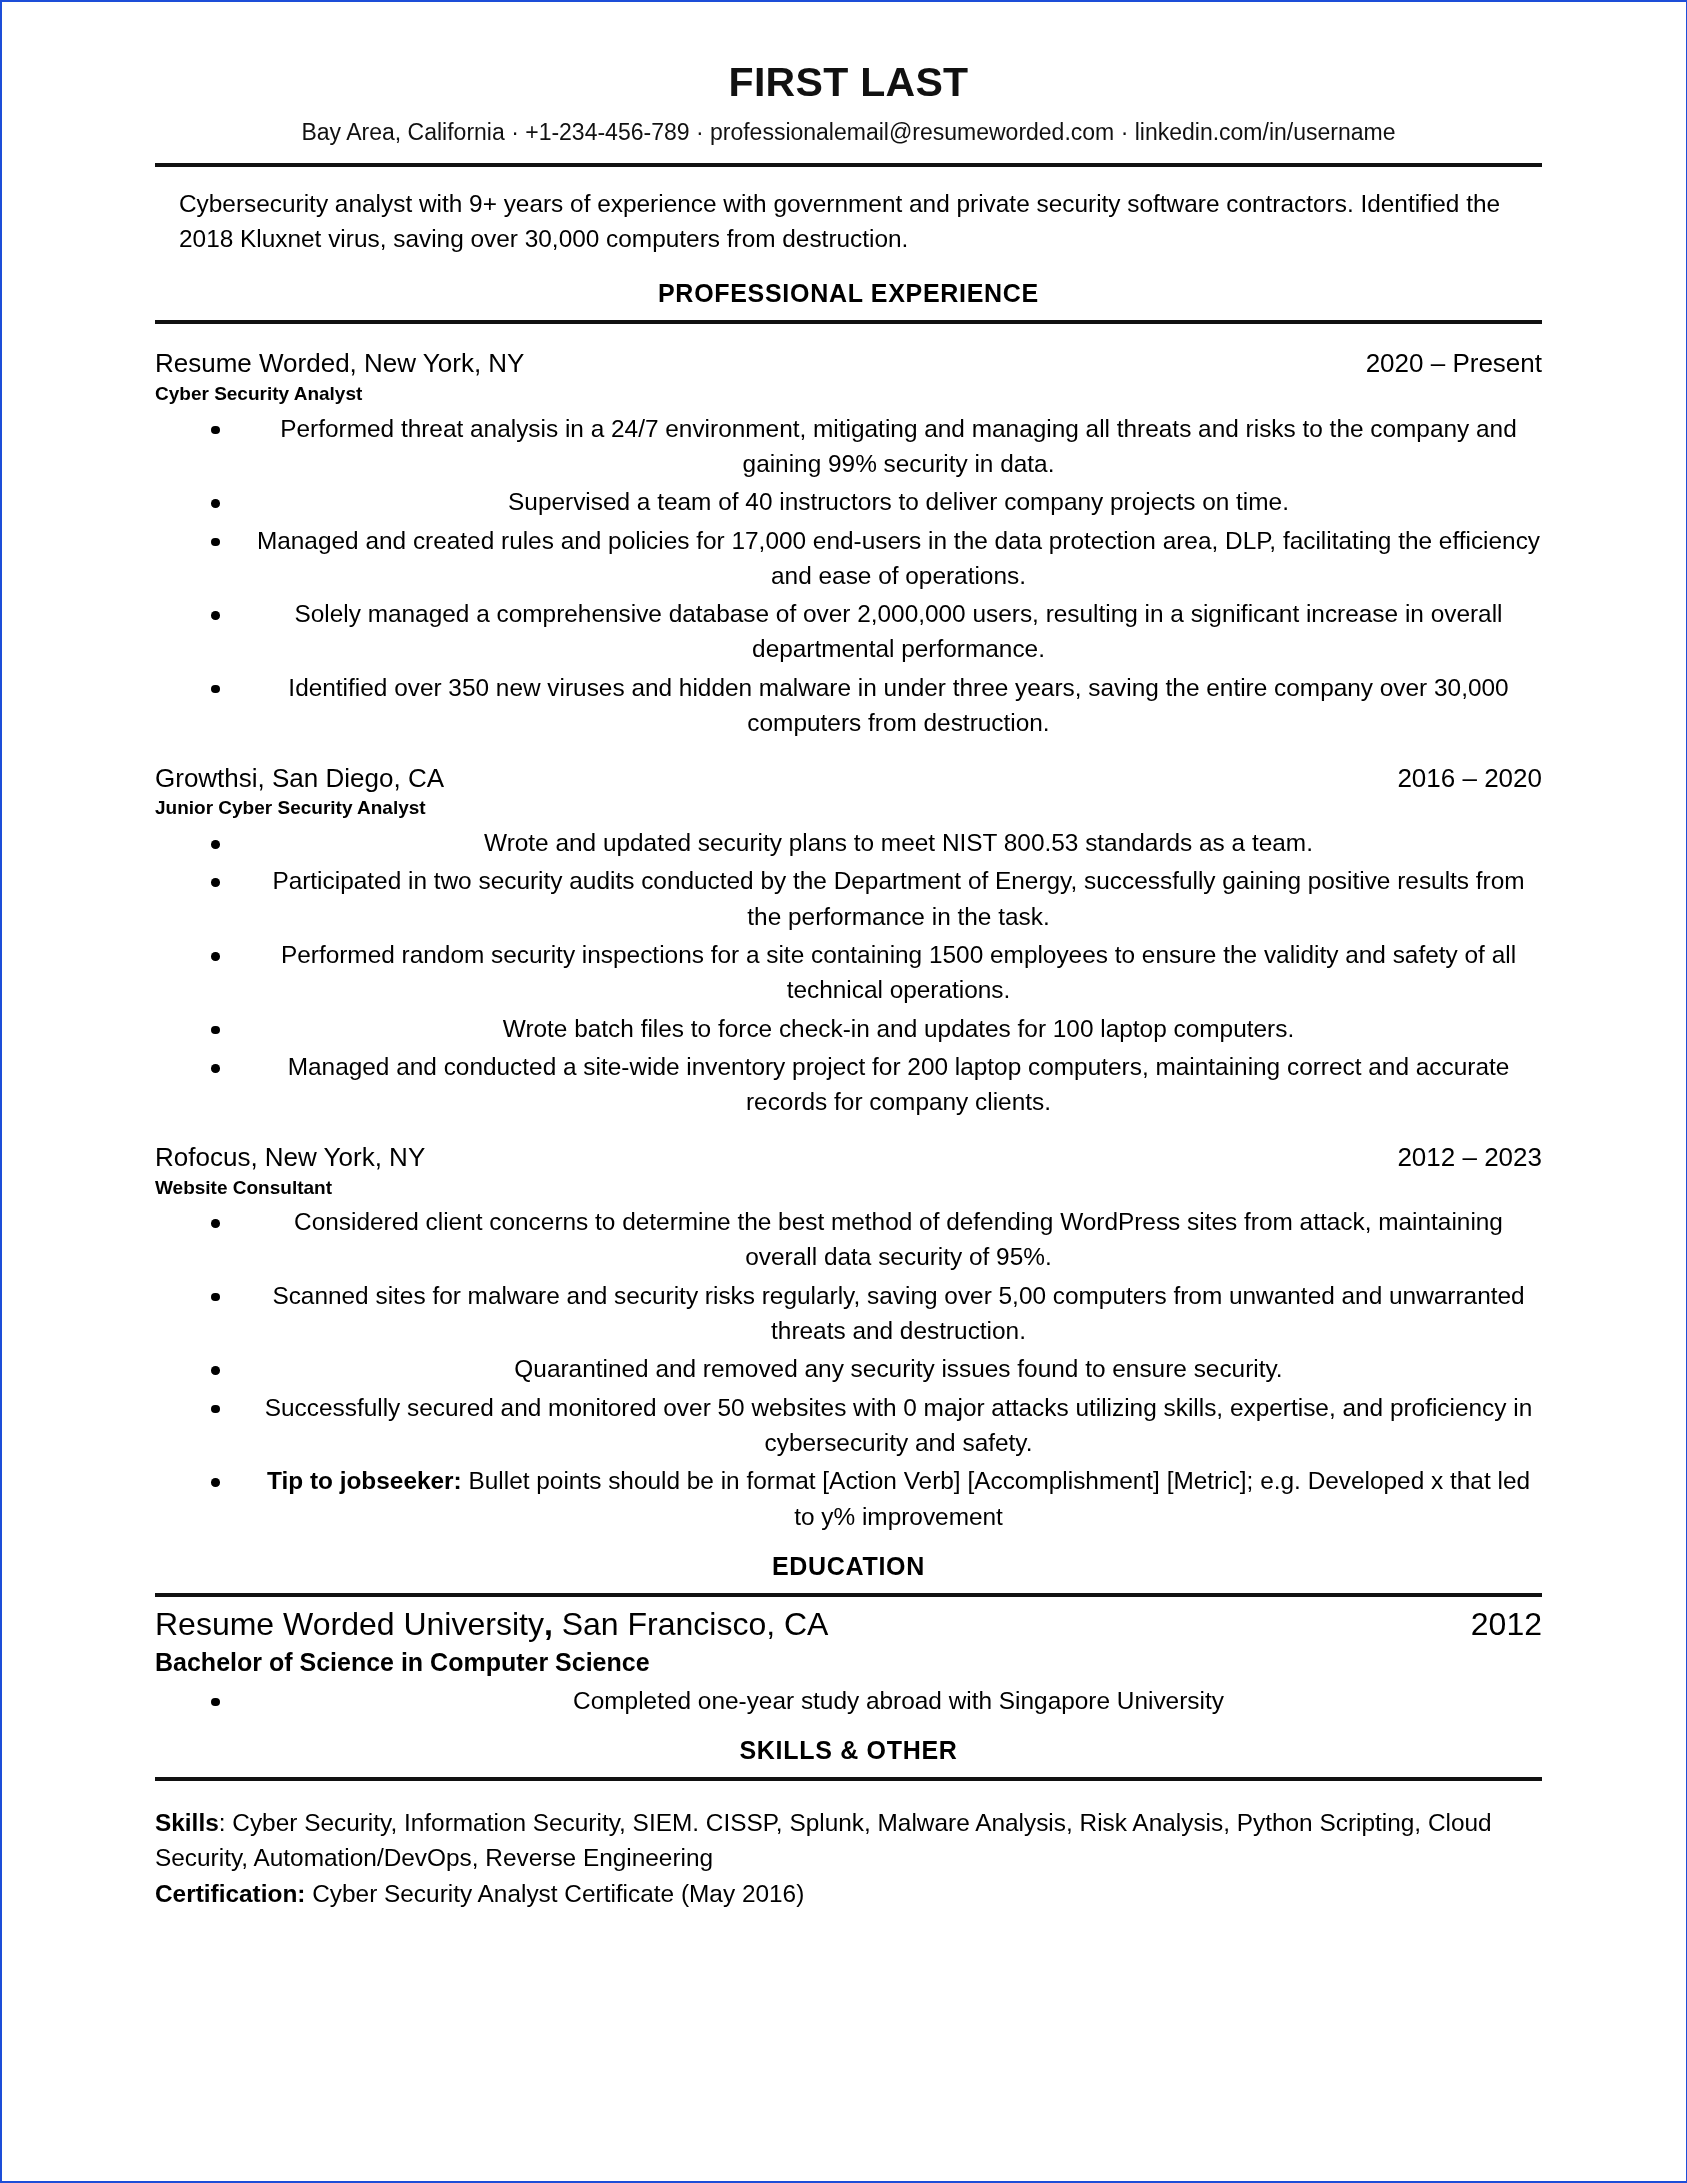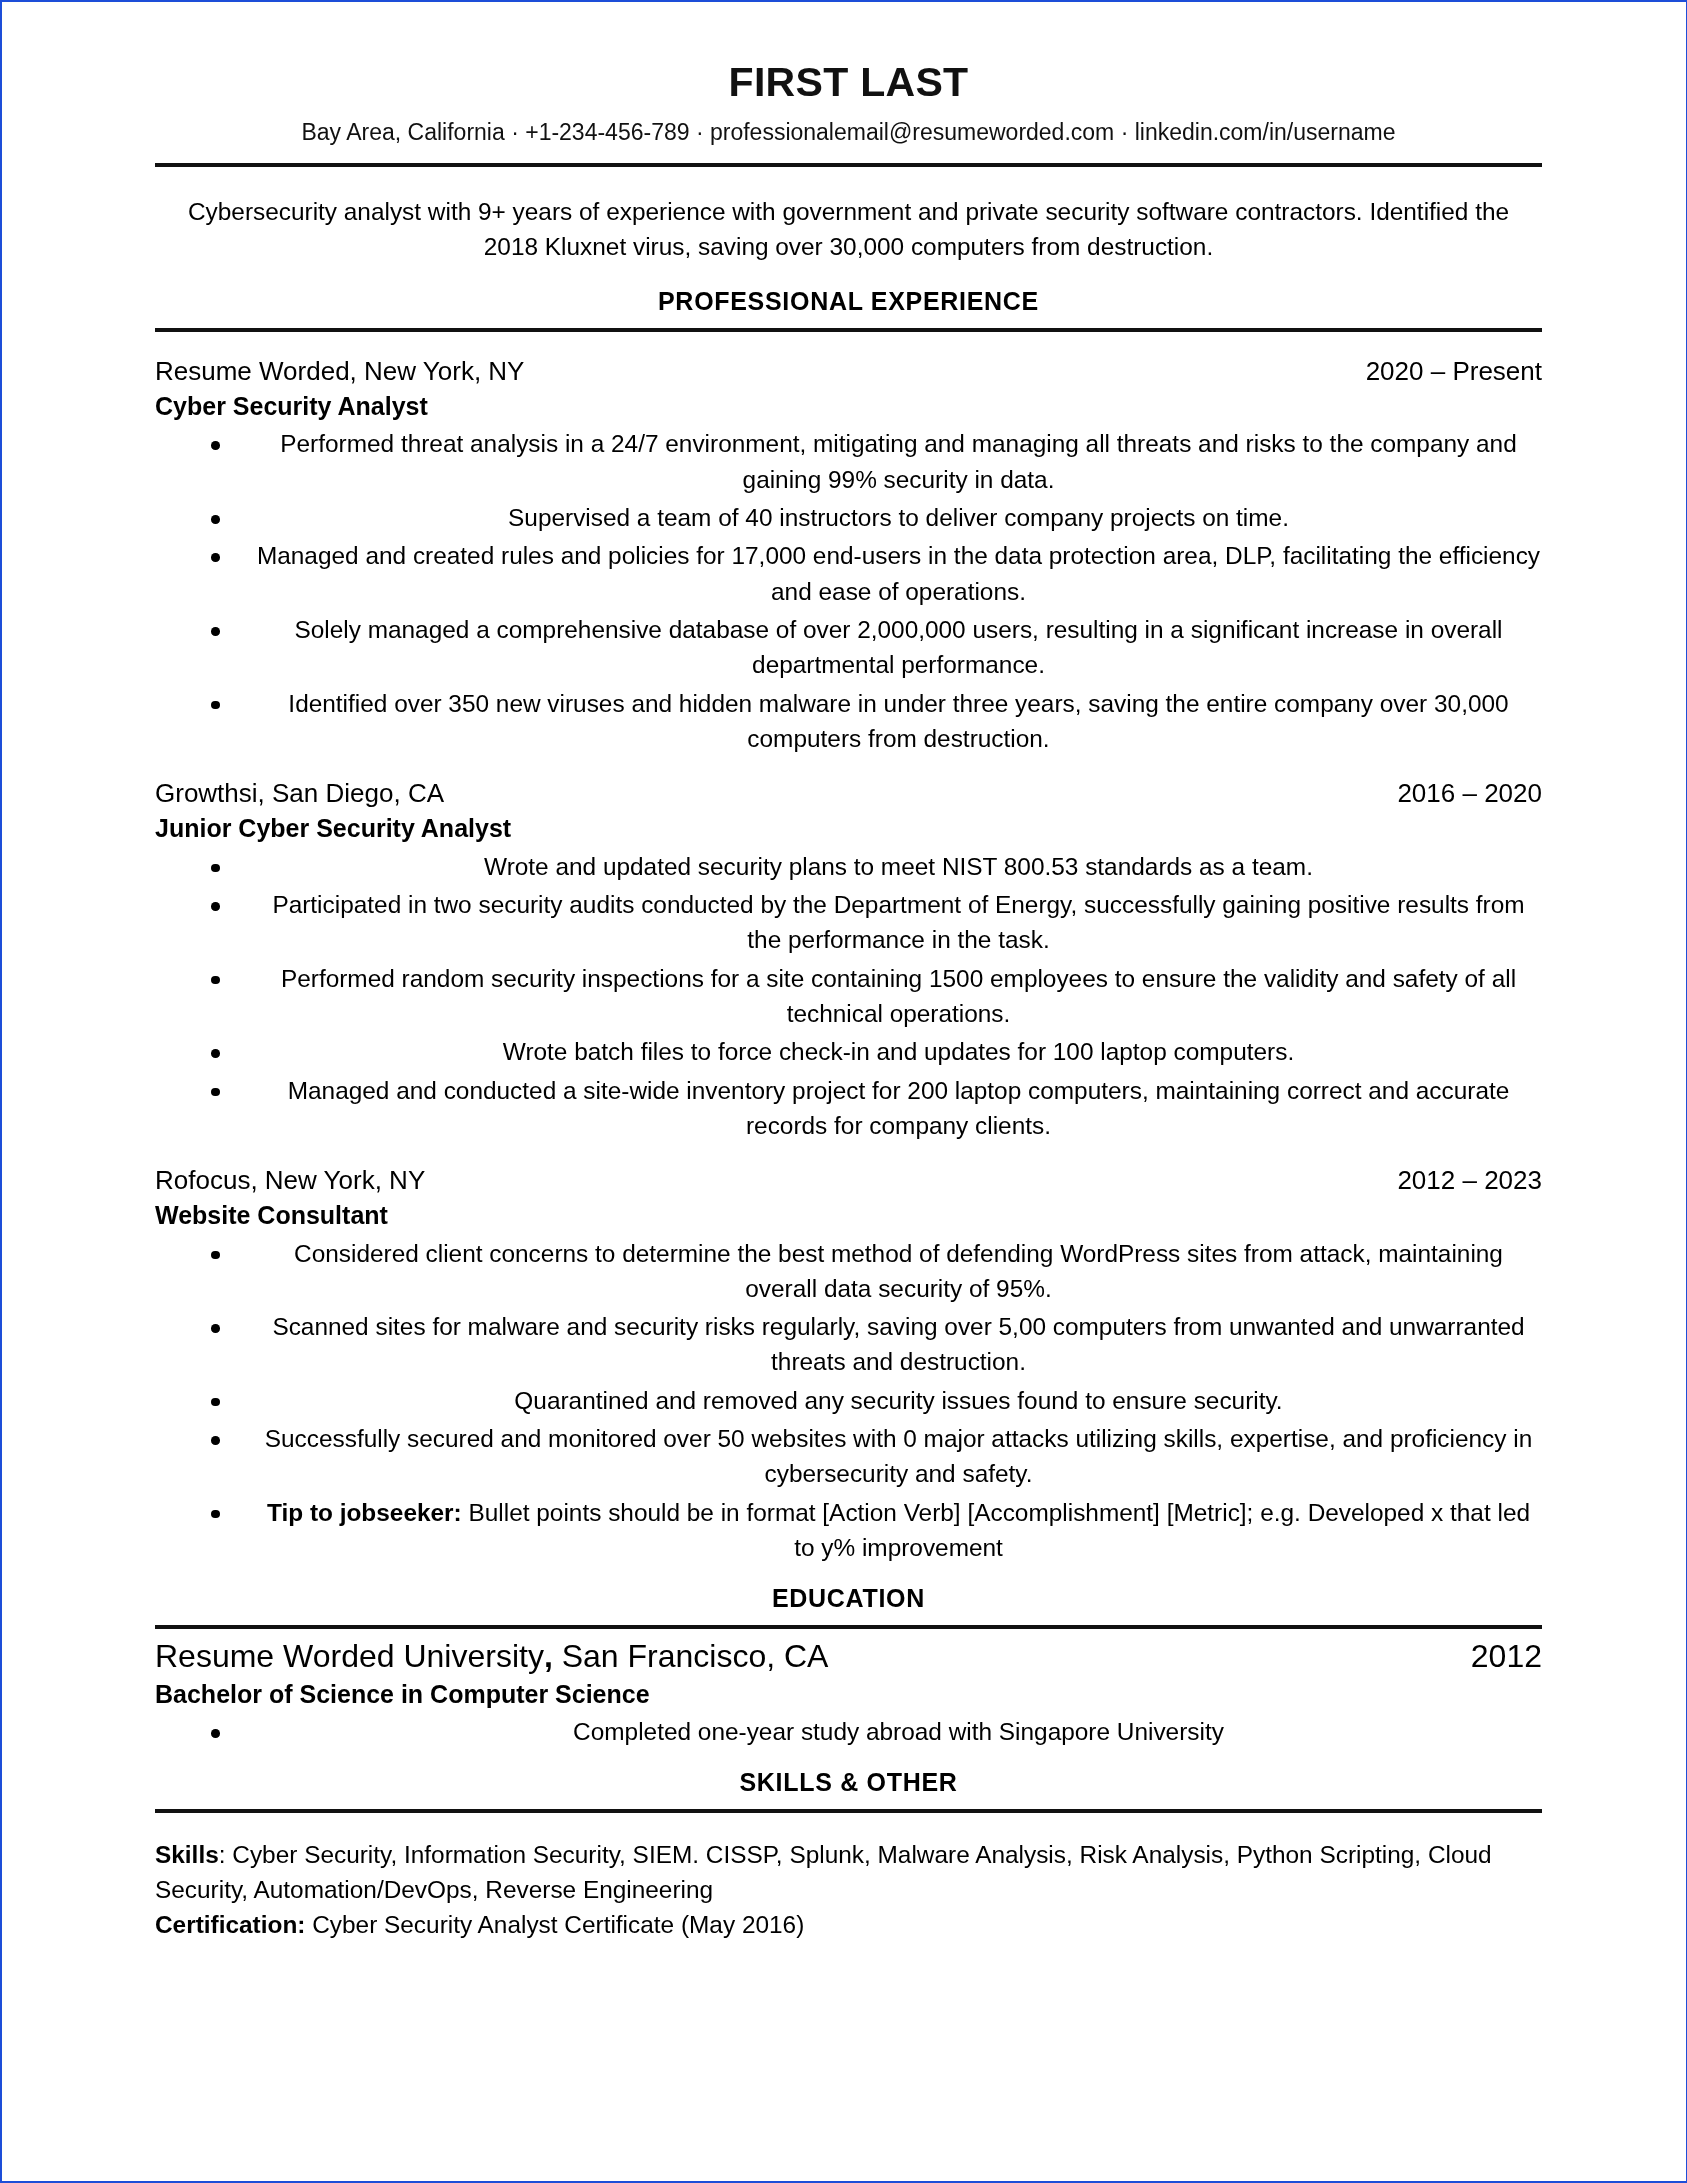--- a/index.html
+++ b/index.html
@@ -57,24 +57,24 @@
   .rule {
     width: 1387px;
     height: 4px;
     background: #111111;
     margin: 0;
   }
   .rule-head { margin-top: 16px; }
 
   
   .summary {
-    text-align: center;
+    text-align: left;
     font-size: 24.4px;
     line-height: 1.42;
-    margin-top: 28px;
+    margin-top: 20px;
     padding: 0 24px;
     box-sizing: border-box;
   }
 
   
   .section-title {
     text-align: center;
     font-weight: bold;
     font-size: 25px;
     letter-spacing: 0.7px;
@@ -90,21 +90,21 @@
     display: flex;
     justify-content: space-between;
     align-items: baseline;
     font-size: 26px;
     line-height: 1.22;
   }
   .entry-org { white-space: nowrap; }
   .entry-date { white-space: nowrap; }
   .entry-title {
     font-weight: bold;
-    font-size: 25px;
+    font-size: 19px;
     line-height: 1.3;
     margin-top: 2px;
   }
 
   
   ul.bullets {
     list-style: none;
     margin: 4px 0 0 0;
     padding: 0;
   }

